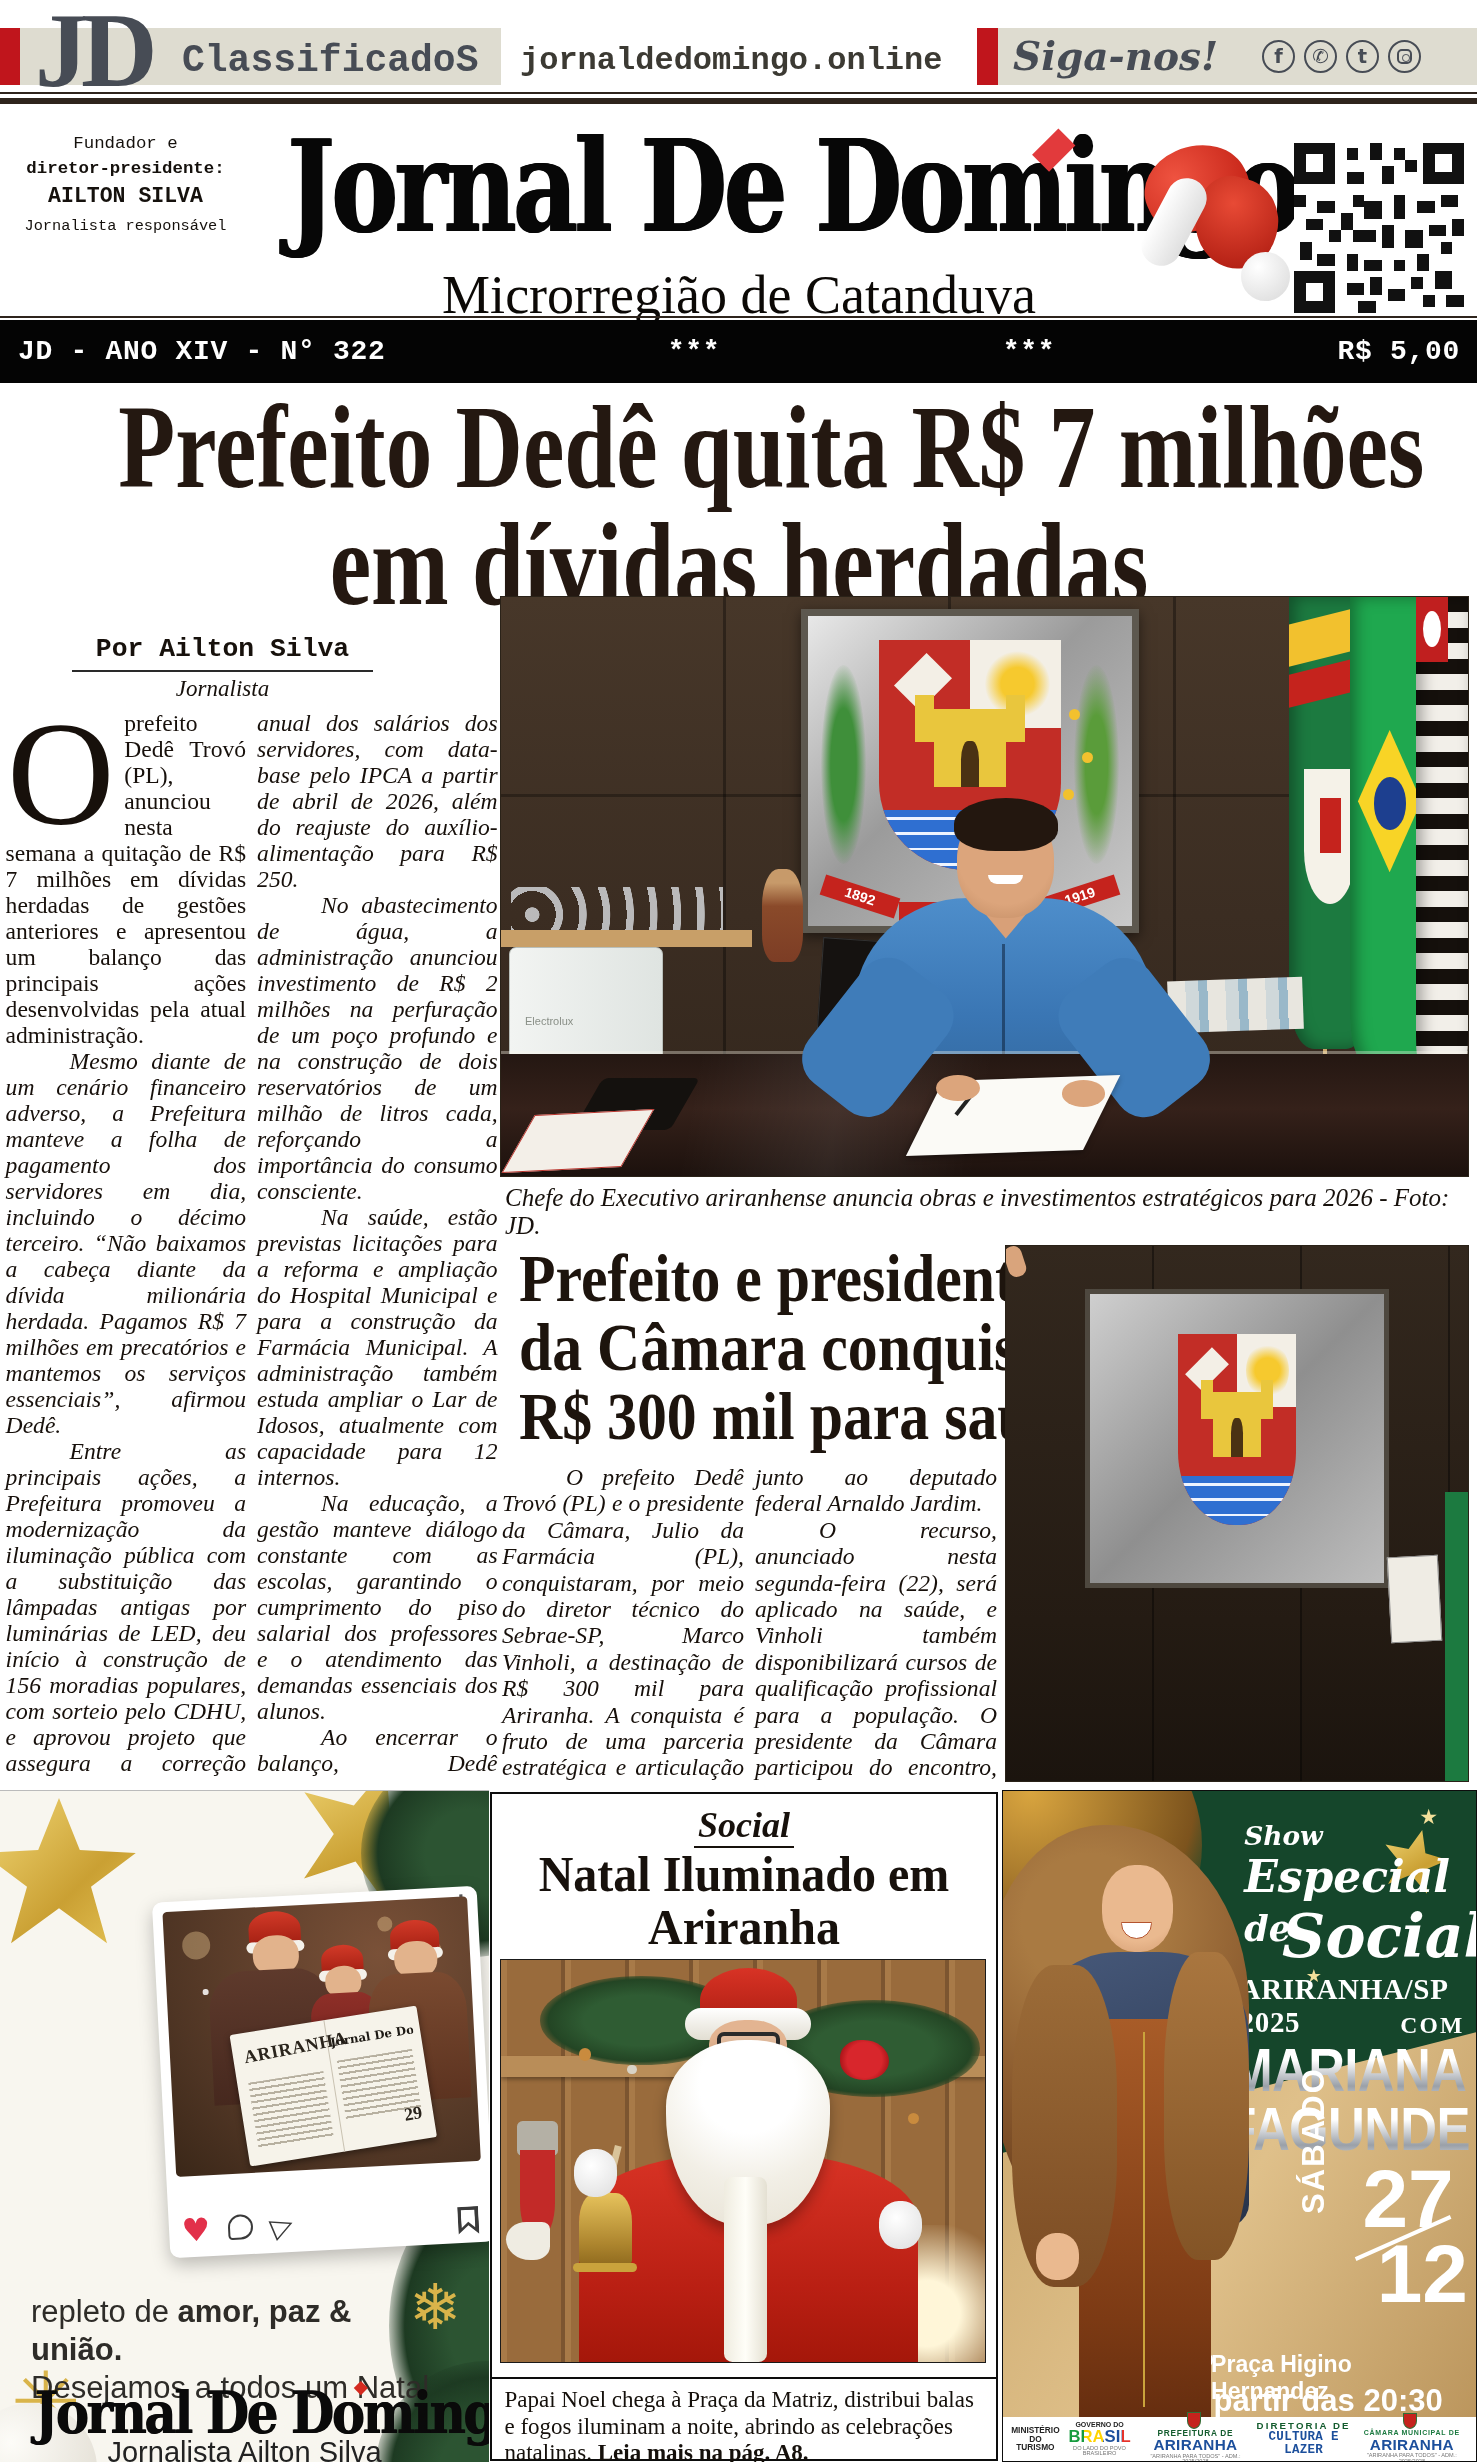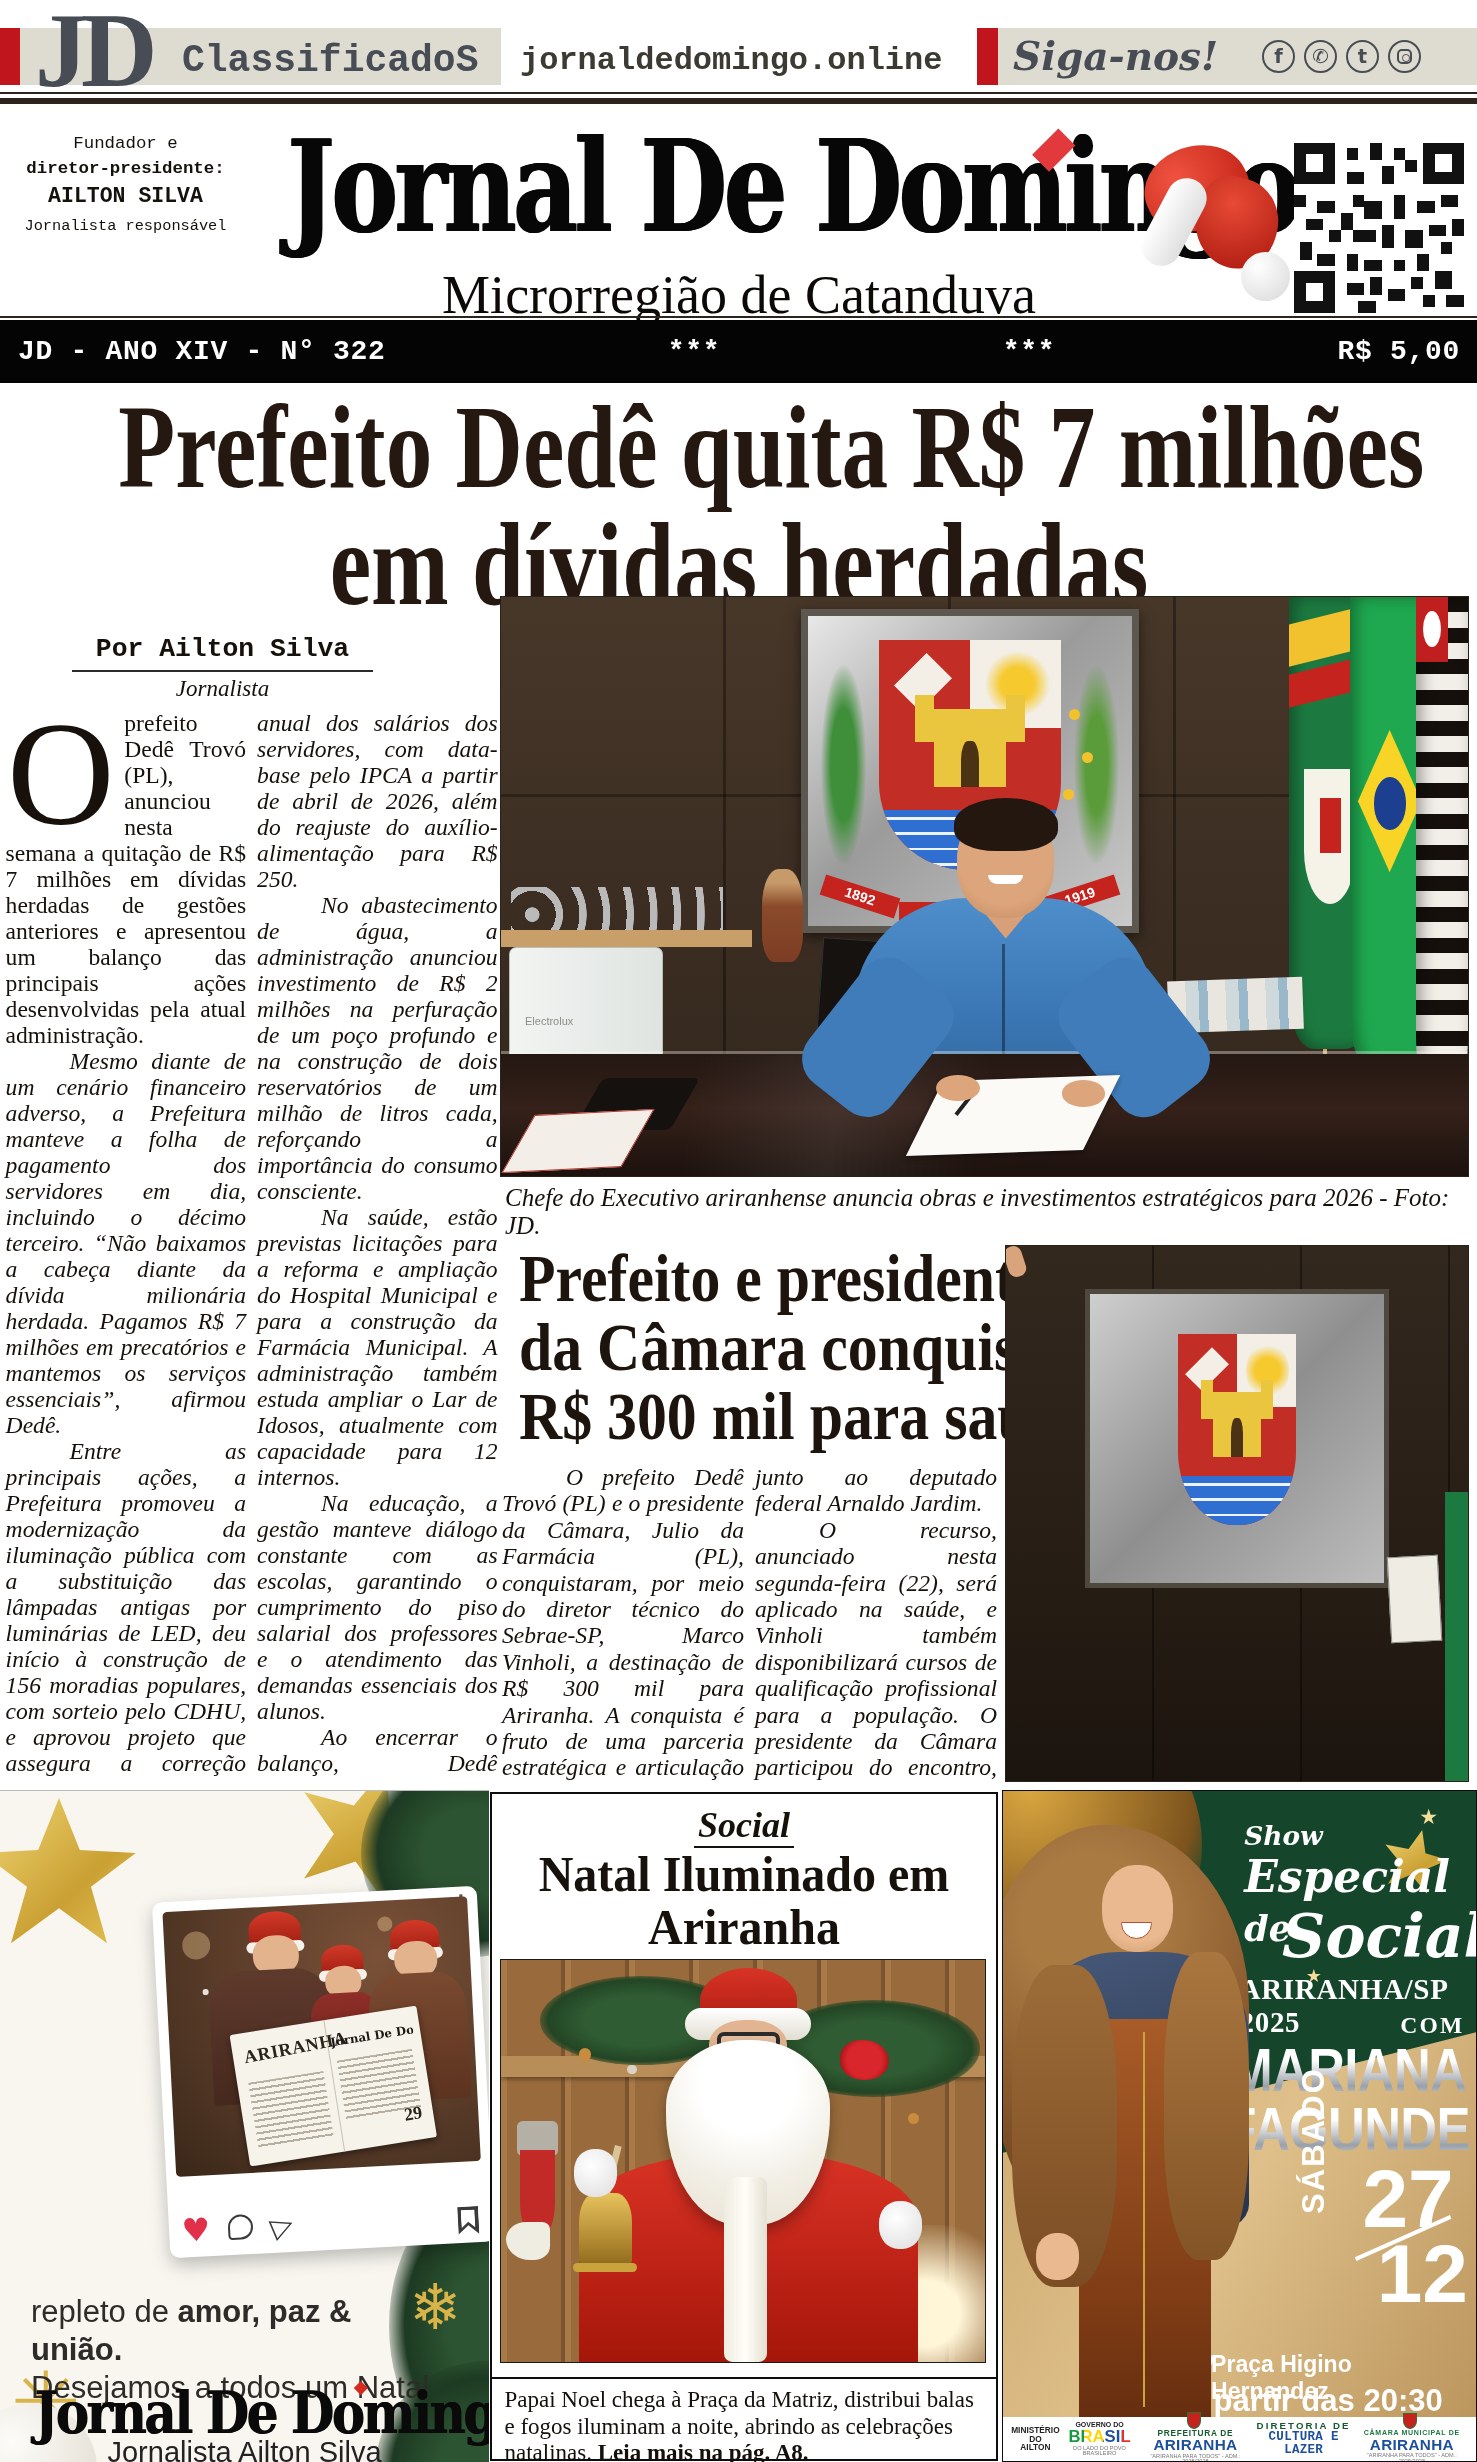--- a/index.html
+++ b/index.html
@@ -713,21 +713,21 @@
     <div class="mf-jacket"></div>
     <div class="mf-dress"></div>
     <div class="mf-zip"></div>
     <div class="mf-hair2"></div>
     <div class="mf-hair3"></div>
     <div class="mf-hand"></div>
 
     <div class="ad-footer">
       <div class="logoitem">
         <div class="li-black">MINISTÉRIO DO</div>
-        <div class="li-black">AILTON</div>
+        <div class="li-black">TURISMO</div>
       </div>
       <div class="logoitem">
         <div class="li-black" style="font-size:7px;">GOVERNO DO</div>
         <div class="brasil">BRASIL</div>
         <div class="li-sub">DO LADO DO POVO BRASILEIRO</div>
       </div>
       <div class="logoitem">
         <span class="crest-mini"></span>
         <div style="display:inline-block;">
           <div class="li-top">PREFEITURA DE</div>

